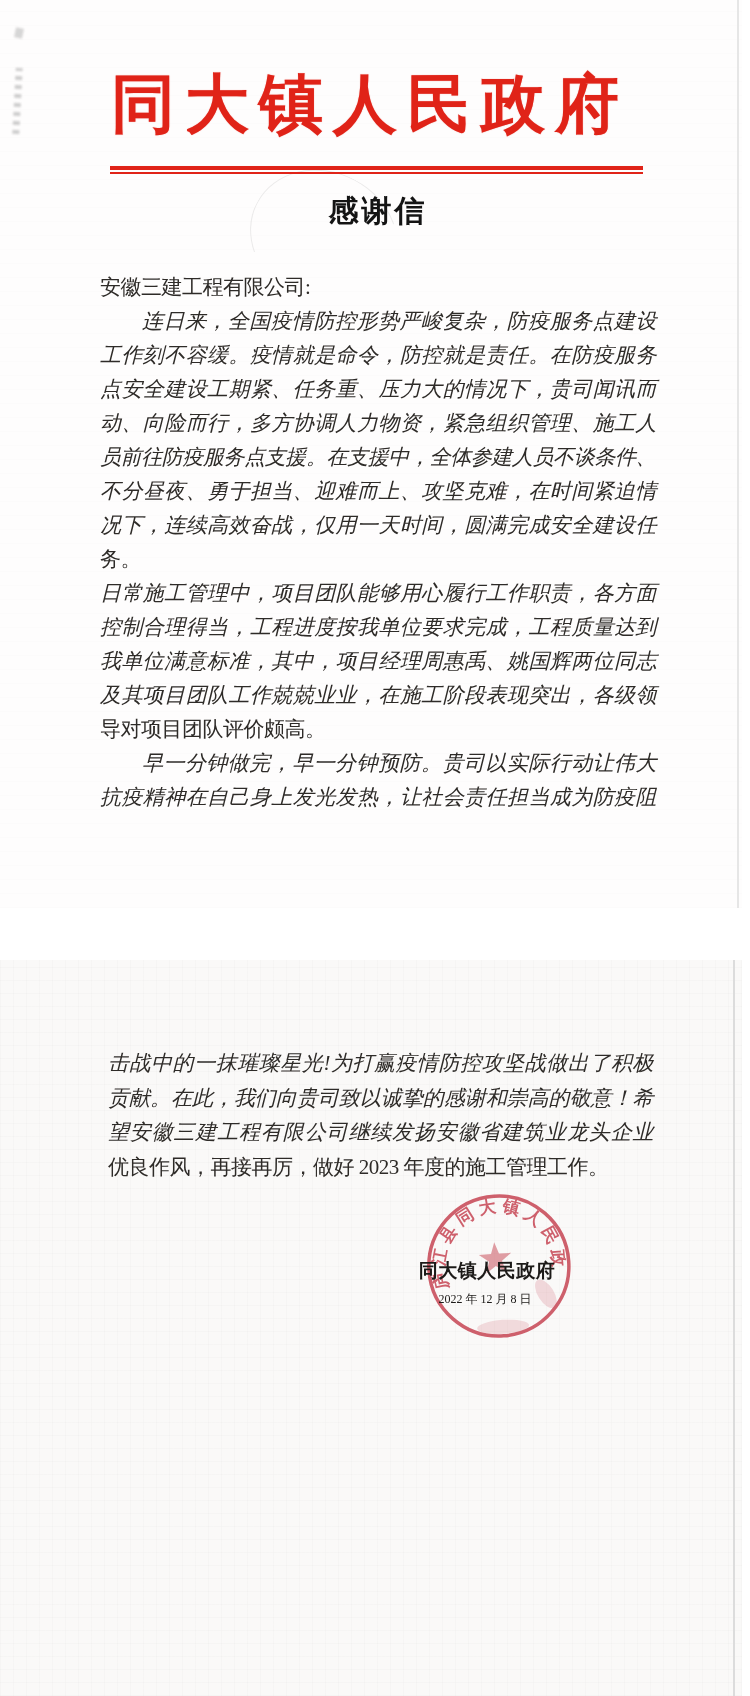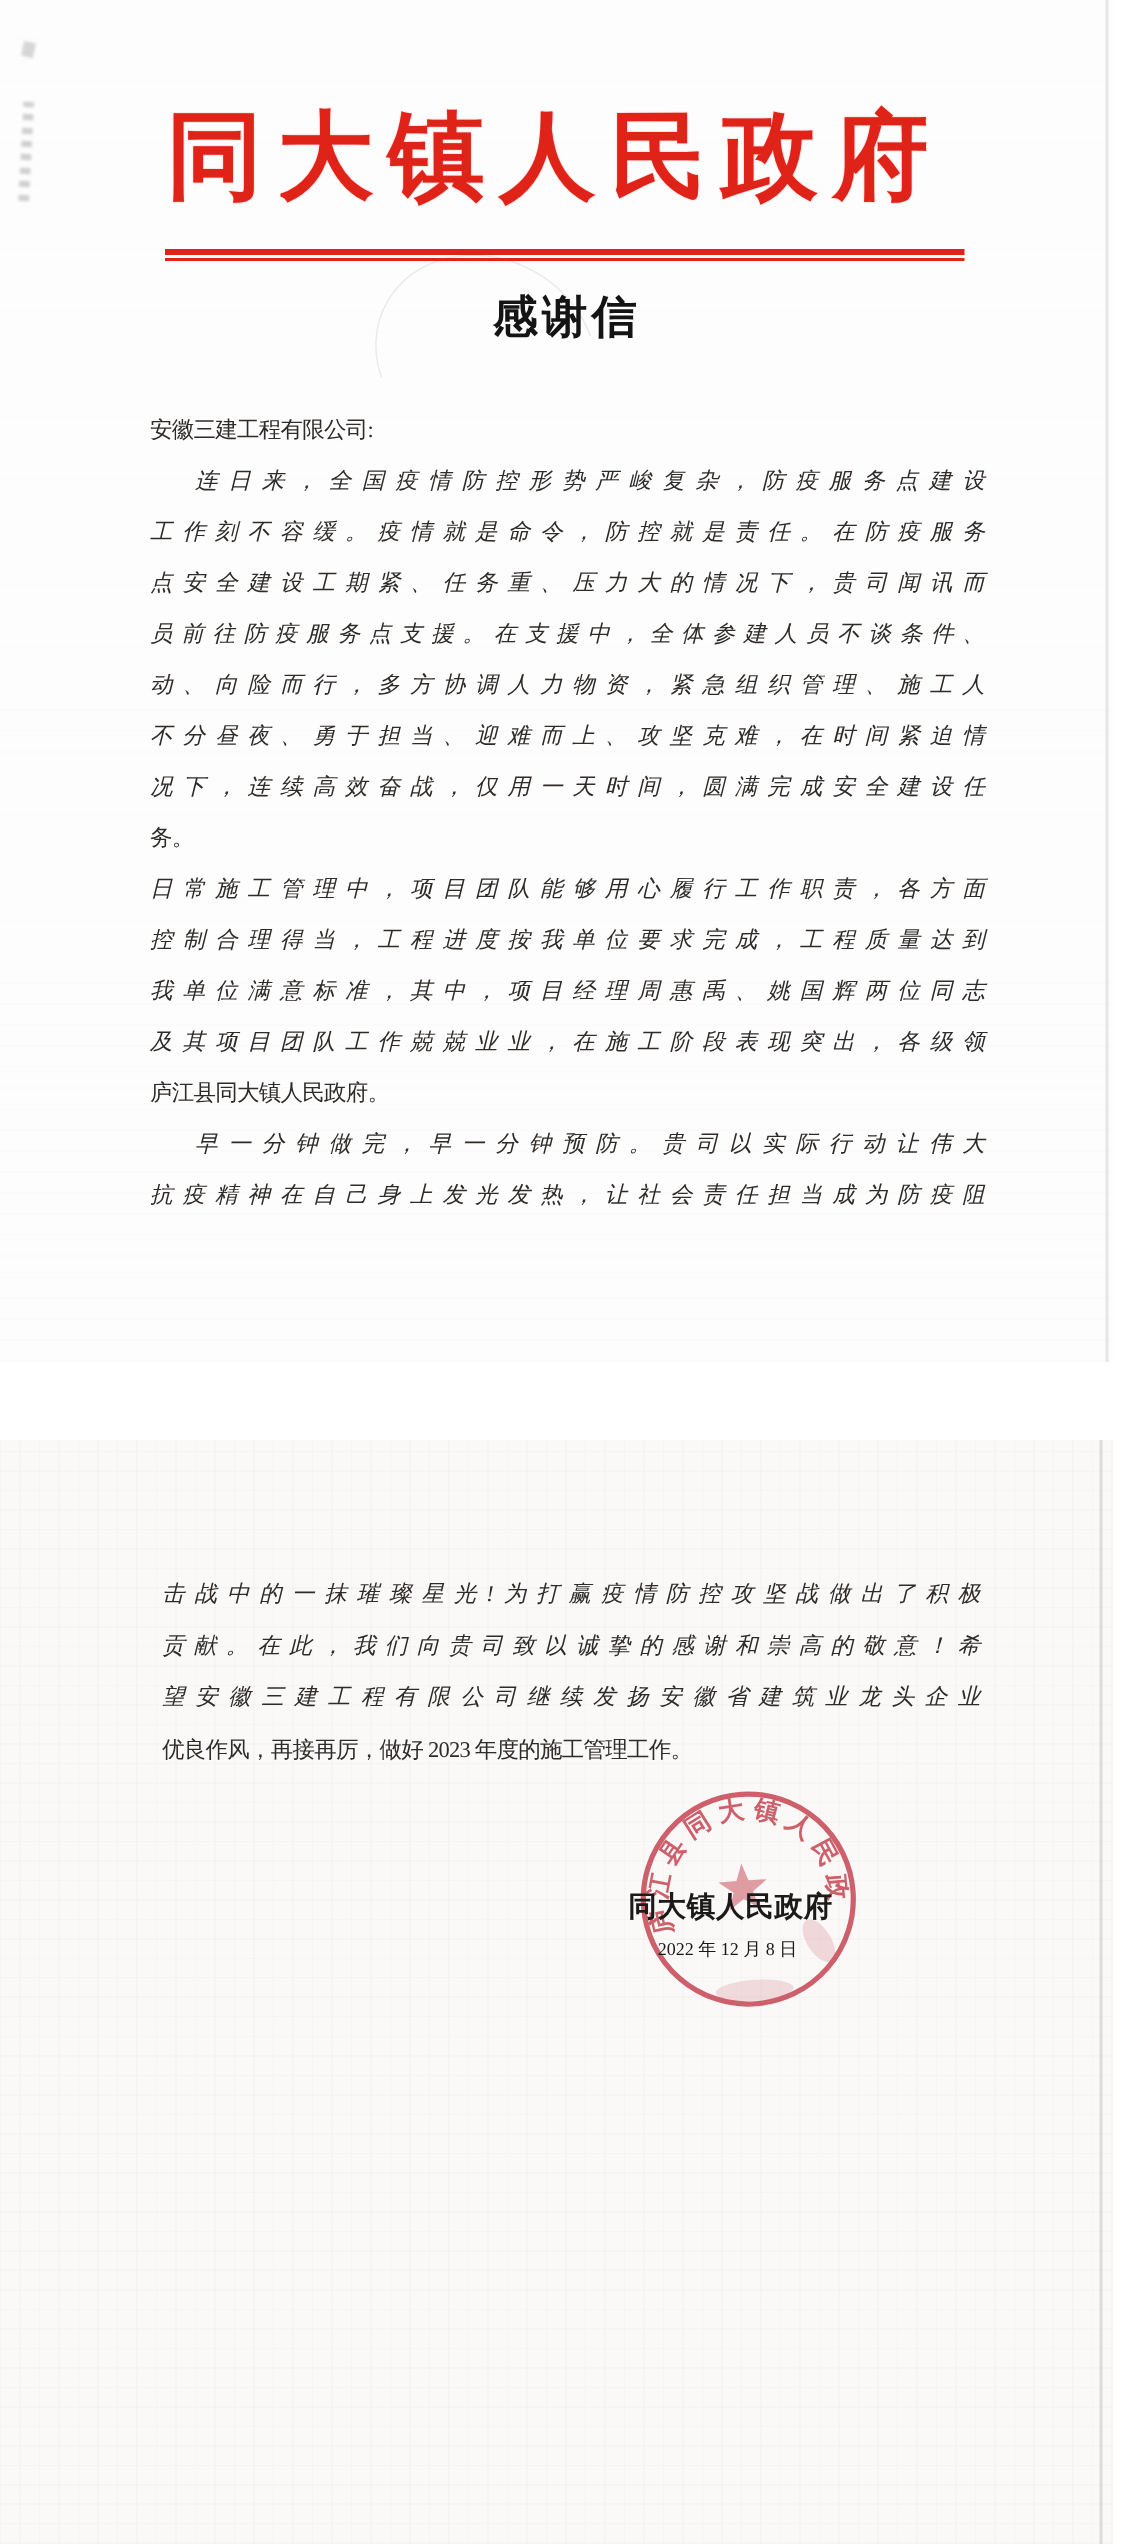--- a/index.html
+++ b/index.html
@@ -52,21 +52,21 @@
     position:absolute;top:191px;left:0;width:756px;margin:0;
     text-align:center;
     font-size:30px;font-weight:700;letter-spacing:3px;
     color:#141414;
   }
 
   
   .body-lines{
     position:absolute;
     color:var(--ink);
-    font-size:15px;line-height:34px;
+    font-size:21px;line-height:34px;
     letter-spacing:-0.5px;
   }
   .body-lines.p1{left:100px;top:270px;width:556px;}
   .body-lines.p2{left:108px;top:86px;width:545px;line-height:34.5px;}
   .body-lines .line{white-space:nowrap;}
   .body-lines .line.fill{
     white-space:normal;
     text-align:justify;
     text-align-last:justify;
     text-justify:inter-character;
@@ -120,30 +120,30 @@
       <div class="rule-bottom"></div>
     </div>
 
     <h1 class="doc-title">感谢信</h1>
 
     <div class="body-lines p1" id="p1-lines">
         <div class="line">安徽三建工程有限公司:</div>
         <div class="line fill indent">连日来，全国疫情防控形势严峻复杂，防疫服务点建设</div>
         <div class="line fill">工作刻不容缓。疫情就是命令，防控就是责任。在防疫服务</div>
         <div class="line fill">点安全建设工期紧、任务重、压力大的情况下，贵司闻讯而</div>
+        <div class="line fill">动、向险而行，多方协调人力物资，紧急组织管理、施工人</div>
         <div class="line fill">员前往防疫服务点支援。在支援中，全体参建人员不谈条件、</div>
-        <div class="line fill">动、向险而行，多方协调人力物资，紧急组织管理、施工人</div>
         <div class="line fill">不分昼夜、勇于担当、迎难而上、攻坚克难，在时间紧迫情</div>
         <div class="line fill">况下，连续高效奋战，仅用一天时间，圆满完成安全建设任</div>
         <div class="line">务。</div>
         <div class="line fill">日常施工管理中，项目团队能够用心履行工作职责，各方面</div>
         <div class="line fill">控制合理得当，工程进度按我单位要求完成，工程质量达到</div>
         <div class="line fill">我单位满意标准，其中，项目经理周惠禹、姚国辉两位同志</div>
         <div class="line fill">及其项目团队工作兢兢业业，在施工阶段表现突出，各级领</div>
-        <div class="line">庐江县同大镇人民政府。</div>
+        <div class="line">导对项目团队评价颇高。</div>
         <div class="line fill indent">早一分钟做完，早一分钟预防。贵司以实际行动让伟大</div>
         <div class="line fill">抗疫精神在自己身上发光发热，让社会责任担当成为防疫阻</div>
       </div>
 
     <div class="edge"></div>
   </div>
 
   <div class="page page2">
     <div class="body-lines p2" id="p2-lines">
         <div class="line fill">击战中的一抹璀璨星光!为打赢疫情防控攻坚战做出了积极</div>

